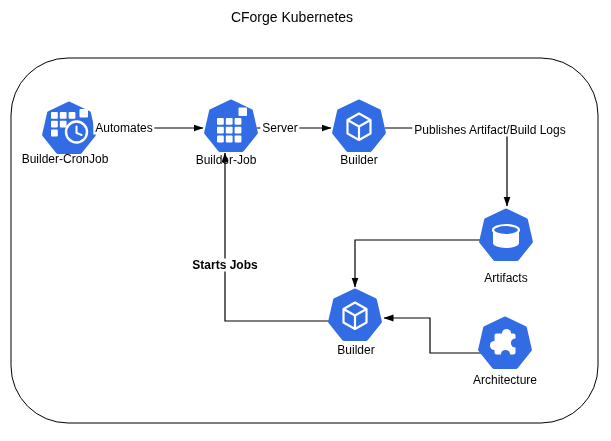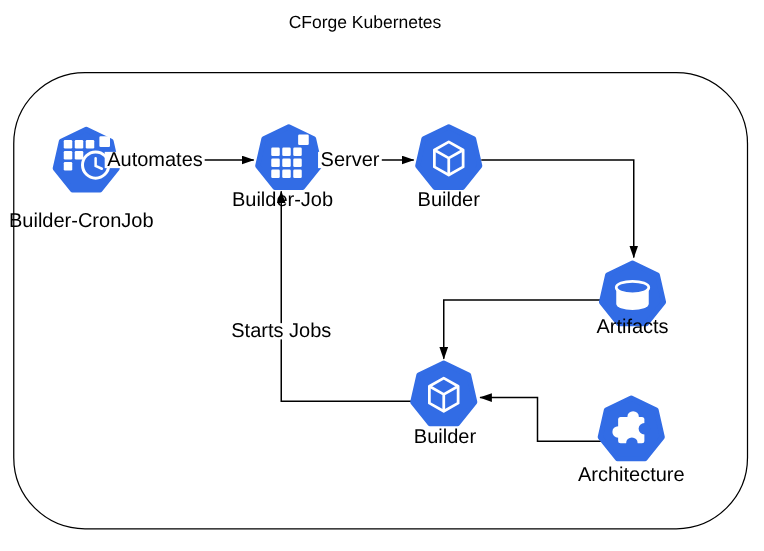--- a/index.html
+++ b/index.html
@@ -17,21 +17,21 @@
     left:292px;top:10px;
     transform:translateX(-50%);
     text-align:center;
     font-size:14px;
     line-height:15px;
     white-space:nowrap;
   }
   .lbl{
     position:absolute;
     transform:translate(-50%,-50%);
-    font-size:16px;
+    font-size:12px;
     line-height:13px;
     white-space:nowrap;
     text-align:center;
   }
   .edge-lbl{
     background:#ffffff;
     padding:0 2px;
   }
 </style>
 </head>
@@ -116,24 +116,25 @@
       <circle cx="-10.5" cy="1.5" r="4.6" fill="#fff"></circle>
       <circle cx="0.5" cy="10.5" r="4.6" fill="#326CE5"></circle>
       <circle cx="10.5" cy="-1" r="4.6" fill="#326CE5"></circle>
     </g>
   </svg>
 
   <div class="title">
     <div>CForge Kubernetes</div>
   </div>
 
-  <div class="lbl" style="left:65px;top:177px;">Builder-CronJob</div>
+  <div class="lbl" style="left:65px;top:159px;">Builder-CronJob</div>
   <div class="lbl" style="left:226px;top:160px;">Builder-Job</div>
   <div class="lbl" style="left:359px;top:160px;">Builder</div>
-  <div class="lbl" style="left:506px;top:262px;">Artifacts</div>
+  <div class="lbl" style="left:506px;top:278px;">Artifacts</div>
   <div class="lbl" style="left:356px;top:350px;">Builder</div>
   <div class="lbl" style="left:505px;top:380px;">Architecture</div>
 
   <div class="lbl edge-lbl" style="left:124px;top:128px;">Automates</div>
   <div class="lbl edge-lbl" style="left:280px;top:128px;">Server</div>
-  <div class="lbl edge-lbl" style="left:225px;top:265px;">Starts Jobs</div>
+  <div class="lbl edge-lbl" style="left:490px;top:130px;">Publishes Artifact/Build Logs</div>
+  <div class="lbl edge-lbl" style="left:225px;top:265px;font-weight:bold;">Starts Jobs</div>
 
 </div>
 
 </body></html>

